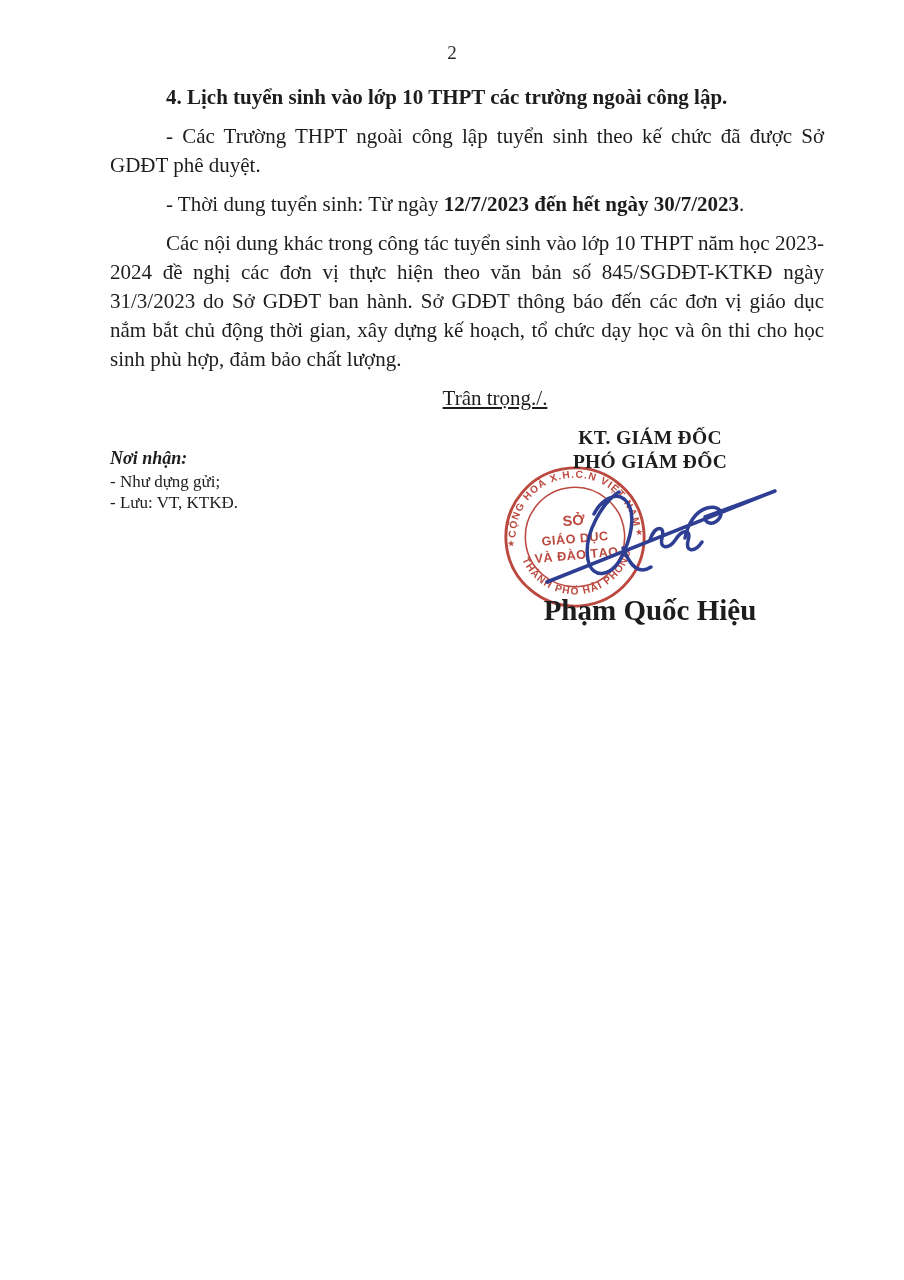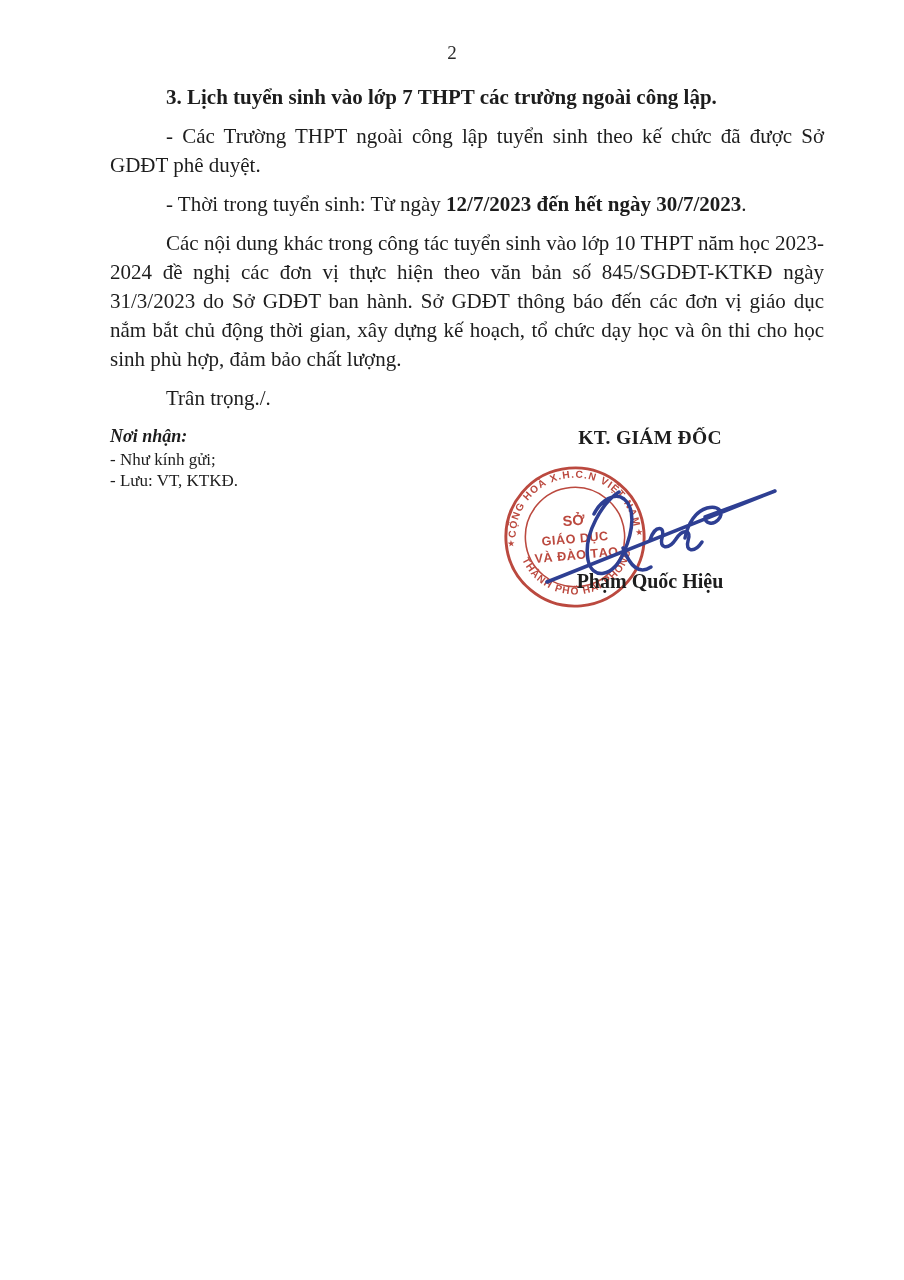--- a/index.html
+++ b/index.html
@@ -15,33 +15,33 @@
   .pagenum{
     position:absolute;top:42px;left:0;width:904px;
     text-align:center;font-size:19px;color:#2a2a2a;
   }
   .content{
     position:absolute;top:83px;left:110px;right:80px;
     font-size:21px;line-height:29px;text-align:justify;
   }
   .content p{margin:0 0 10px 0;text-indent:56px;}
   .heading{font-weight:bold;}
-  .closing{text-align:left;}
+  .closing{text-align:center;text-decoration:underline;}
   .recipients{
-    position:absolute;left:110px;top:426px;
+    position:absolute;left:110px;top:448px;
     font-size:17px;line-height:21px;
   }
   .rec-label{font-weight:bold;font-style:italic;font-size:18px;margin-bottom:2px;}
   .sigblock{
     position:absolute;left:490px;top:426px;width:320px;
     text-align:center;z-index:4;
   }
   .sig-title{font-weight:bold;font-size:19.5px;line-height:24px;letter-spacing:.3px;}
   .signer{
-    font-weight:bold;font-size:20px;
+    font-weight:bold;font-size:29px;
     margin-top:120px;position:relative;z-index:4;
   }
   .stamp{
     position:absolute;left:502px;top:464px;width:146px;height:146px;
     z-index:2;opacity:.92;transform:rotate(-5deg);
     mix-blend-mode:multiply;
   }
   .stamp text{font-family:"Liberation Sans","DejaVu Sans",sans-serif;fill:#b5392e;}
   .arc-text{font-size:10.5px;font-weight:bold;letter-spacing:1.2px;}
   .ctr1{font-size:15px;font-weight:bold;}
@@ -54,35 +54,36 @@
   .signature path{fill:none;stroke:#2e3f93;stroke-width:3.5;stroke-linecap:round;stroke-linejoin:round;}
 </style>
 </head>
 <body>
 
 <div class="page">
 
   <div class="pagenum">2</div>
 
   <div class="content">
-    <p class="heading">3. Lịch tuyển sinh vào lớp 7 THPT các trường ngoài công lập.</p>
+    <p class="heading">4. Lịch tuyển sinh vào lớp 10 THPT các trường ngoài công lập.</p>
     <p>- Các Trường THPT ngoài công lập tuyển sinh theo kế chức đã được Sở GDĐT phê duyệt.</p>
-    <p><span>- Thời trong tuyển sinh: Từ ngày </span><b>12/7/2023 đến hết ngày 30/7/2023</b><span>.</span></p>
+    <p><span>- Thời dung tuyển sinh: Từ ngày </span><b>12/7/2023 đến hết ngày 30/7/2023</b><span>.</span></p>
     <p>Các nội dung khác trong công tác tuyển sinh vào lớp 10 THPT năm học 2023-2024 đề nghị các đơn vị thực hiện theo văn bản số 845/SGDĐT-KTKĐ ngày 31/3/2023 do Sở GDĐT ban hành. Sở GDĐT thông báo đến các đơn vị giáo dục nắm bắt chủ động thời gian, xây dựng kế hoạch, tổ chức dạy học và ôn thi cho học sinh phù hợp, đảm bảo chất lượng.</p>
     <p class="closing">Trân trọng./.</p>
   </div>
 
   <div class="recipients">
     <div class="rec-label">Nơi nhận:</div>
-    <div class="rec-item">- Như kính gửi;</div>
+    <div class="rec-item">- Như dựng gửi;</div>
     <div class="rec-item">- Lưu: VT, KTKĐ.</div>
   </div>
 
   <div class="sigblock">
     <div class="sig-title">KT. GIÁM ĐỐC</div>
+    <div class="sig-title">PHÓ GIÁM ĐỐC</div>
     <div class="signer">Phạm Quốc Hiệu</div>
   </div>
 
   <svg class="stamp" viewBox="0 0 150 150" xmlns="http://www.w3.org/2000/svg">
     <defs>
       <path id="arcT" d="M 14,75 A 61,61 0 1 1 136,75"></path>
       <path id="arcB" d="M 16,75 A 59,59 0 0 0 134,75"></path>
     </defs>
     <circle cx="75" cy="75" r="71" fill="none" stroke="#b5392e" stroke-width="3"></circle>
     <circle cx="75" cy="75" r="51" fill="none" stroke="#b5392e" stroke-width="1.6"></circle>

